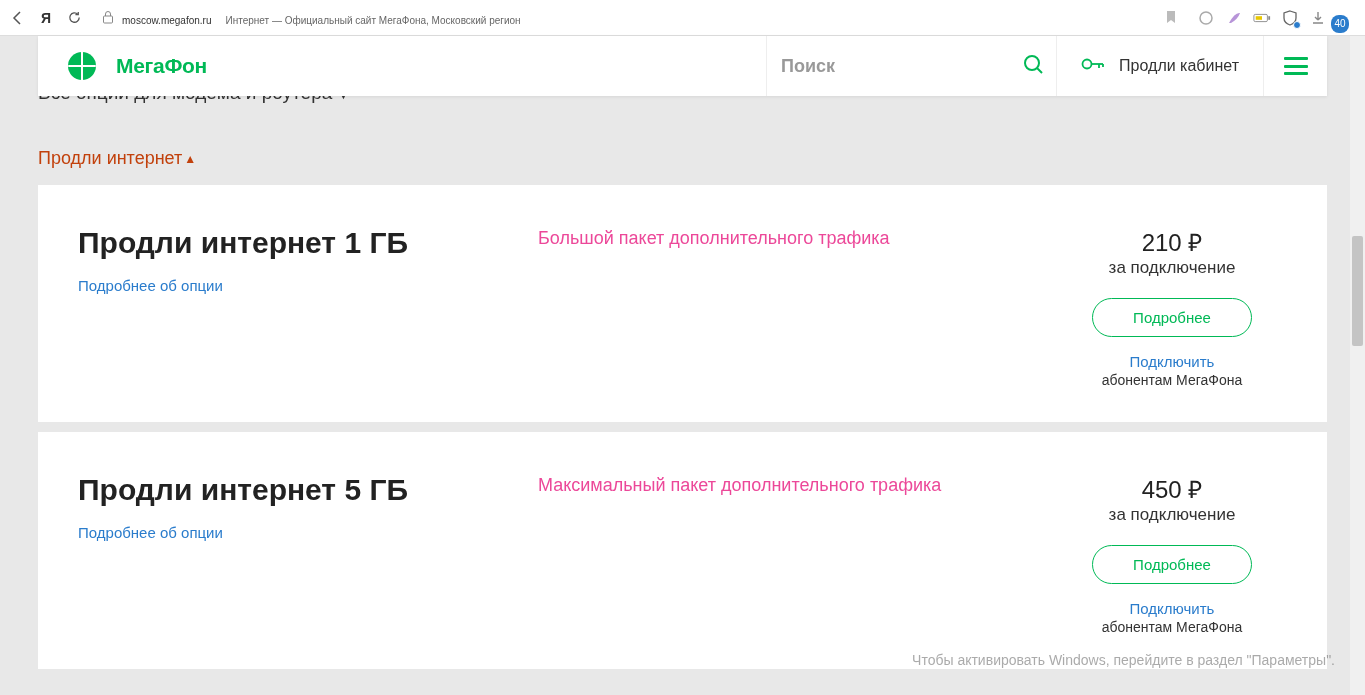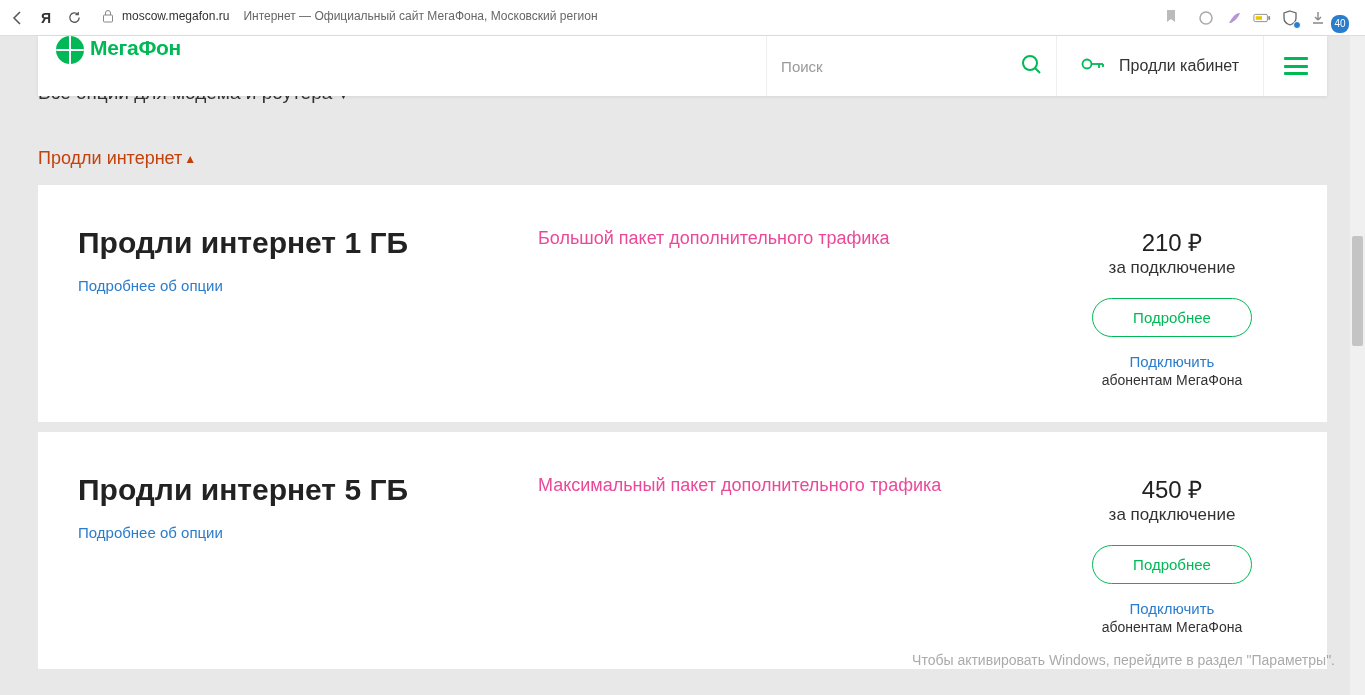--- a/index.html
+++ b/index.html
@@ -29,26 +29,26 @@
     height: 16px;
     display: flex;
     align-items: center;
     justify-content: center;
     color: #555;
     cursor: pointer;
   }
   .addr-box {
     flex: 1;
     display: flex;
-    align-items: flex-start;
+    align-items: flex-end;
     gap: 8px;
     background: #fff;
     padding: 3px 8px;
     border-radius: 4px;
-    font-size: 12px;
+    font-size: 10px;
   }
   .addr-lock { color: #888; }
   .addr-domain { color: #333; }
   .addr-title { color: #666; margin-left: 6px; }
   .bookmark-icon { color: #aaa; margin-left: auto; }
   .right-icons { display: flex; align-items: center; gap: 10px; }
   .right-icons span { width: 18px; height: 18px; display:flex; align-items:center; justify-content:center; }
   .badge-40 {
     background: #2a7ccc;
     color: #fff;
@@ -74,22 +74,23 @@
     background: #fff;
     height: 60px;
     display: flex;
     align-items: center;
     box-shadow: 0 1px 3px rgba(0,0,0,0.08);
     position: relative;
     z-index: 5;
   }
   .logo-area {
     display: flex;
-    gap: 6px;
-    padding: 0 22px 0 18px;
+    align-items: center;
+    gap: 20px;
+    padding: 0 22px 0 30px;
     height: 100%;
   }
   .logo-ball {
     width: 28px;
     height: 28px;
     border-radius: 50%;
     background: #00b956;
     position: relative;
   }
   .logo-ball::before, .logo-ball::after {
@@ -110,24 +111,25 @@
     display: flex;
     align-items: center;
     border-left: 1px solid #eee;
     height: 100%;
     width: 290px;
     padding: 0 14px;
   }
   .search-box input {
     border: none;
     outline: none;
-    font-size: 15px;
+    font-size: 18px;
     color: #ec4899;
     flex: 1;
     background: transparent;
+    font-weight: bold;
   }
   .search-box input::placeholder { color: #999; }
   .search-icon { color: #00b956; }
   .account-box {
     display: flex;
     align-items: center;
     gap: 14px;
     border-left: 1px solid #eee;
     height: 100%;
     padding: 0 24px;

